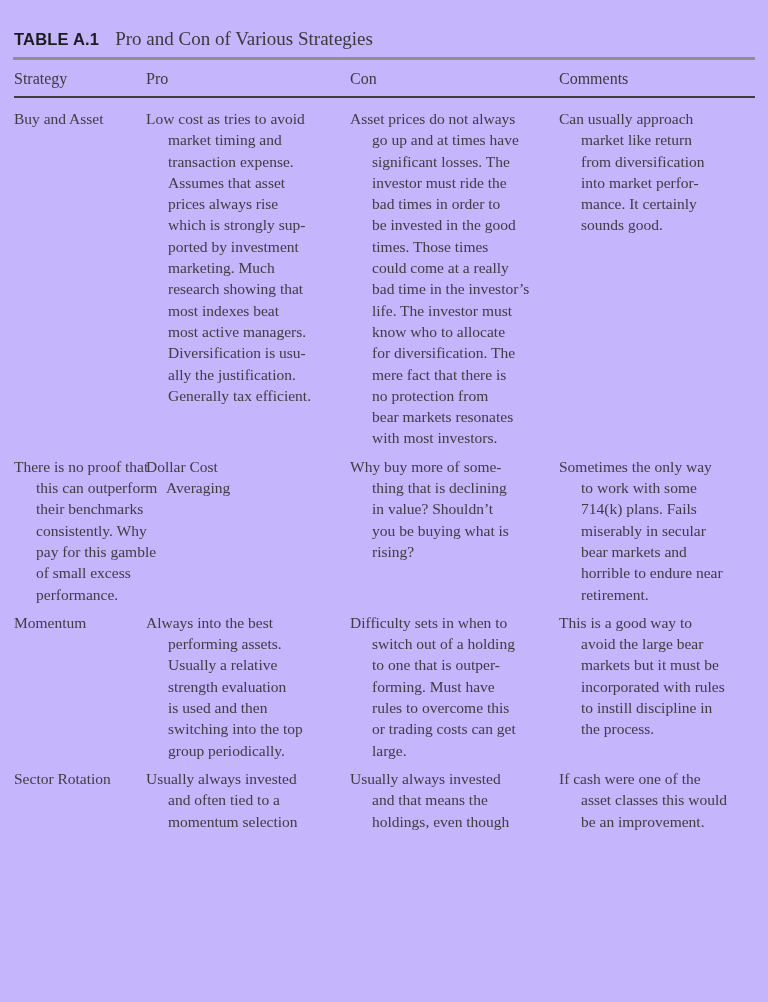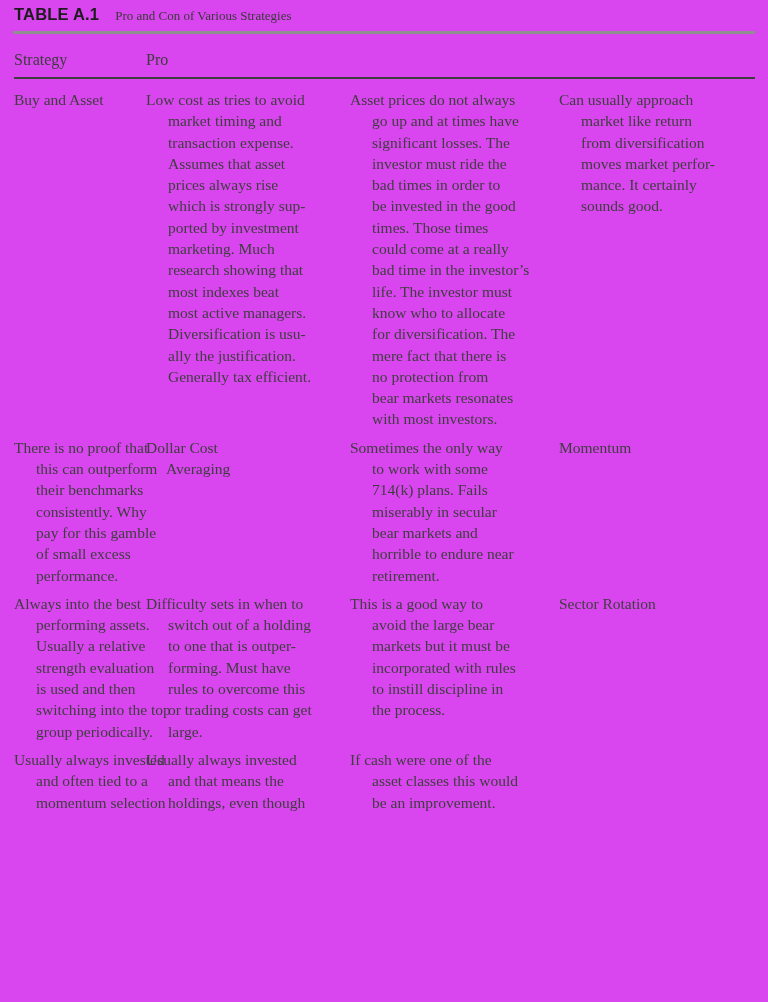--- a/index.html
+++ b/index.html
@@ -4,52 +4,53 @@
 <style>
   html, body {
     margin: 0;
     padding: 0;
     background: #ffffff;
   }
   .page {
     position: relative;
     width: 768px;
     height: 1002px;
-    background: #d946ef;
+    background: #c4b5fd;
     color: #3e3e3e;
     font-family: "Liberation Serif", serif;
     overflow: hidden;
     box-sizing: border-box;
   }
   .title-row {
     display: flex;
     align-items: baseline;
     gap: 16px;
     padding: 5px 14px 0 14px;
   }
   .table-label {
     font-family: "Liberation Sans", sans-serif;
     font-weight: bold;
     font-size: 16.5px;
     color: #1c1c1c;
     letter-spacing: 0.2px;
   }
   .table-caption {
-    font-size: 13px;
+    font-size: 19px;
     color: #3a3a3a;
+    margin-top: 23px;
   }
   .rule-top {
     height: 3px;
     background: #8f8f8f;
     margin: 7px 13px 0 13px;
   }
   .hdr-row {
     display: grid;
     grid-template-columns: 132px 204px 209px 1fr;
-    padding: 17px 13px 0 14px;
+    padding: 10px 13px 0 14px;
     font-size: 16px;
     color: #3c3c3c;
   }
   .rule-hdr {
     height: 2px;
     background: #3e3e3e;
     margin: 8px 13px 0 14px;
   }
   .tbl-body {
     display: grid;
@@ -78,20 +79,22 @@
   <div class="title-row">
     <span class="table-label">TABLE A.1</span>
     <span class="table-caption">Pro and Con of Various Strategies</span>
   </div>
 
   <div class="rule-top"></div>
 
   <div class="hdr-row">
     <div>Strategy</div>
     <div>Pro</div>
+    <div>Con</div>
+    <div>Comments</div>
   </div>
 
   <div class="rule-hdr"></div>
 
   <div class="tbl-body">
 
     <div class="cell strategy">Buy and Asset</div>
     <div class="cell">Low cost as tries to avoid
 market timing and
 transaction expense.
@@ -119,33 +122,38 @@
 know who to allocate
 for diversification. The
 mere fact that there is
 no protection from
 bear markets resonates
 with most investors.</div>
 
     <div class="cell">Can usually approach
 market like return
 from diversification
-moves market perfor-
+into market perfor-
 mance. It certainly
 sounds good.</div>
     <div class="cell">There is no proof that
 this can outperform
 their benchmarks
 consistently. Why
 pay for this gamble
 of small excess
 performance.</div>
 
     <div class="cell strategy">Dollar Cost
 Averaging</div>
+    <div class="cell">Why buy more of some-
+thing that is declining
+in value? Shouldn’t
+you be buying what is
+rising?</div>
     <div class="cell">Sometimes the only way
 to work with some
 714(k) plans. Fails
 miserably in secular
 bear markets and
 horrible to endure near
 retirement.</div>
 
     <div class="cell strategy">Momentum</div>
     <div class="cell">Always into the best

